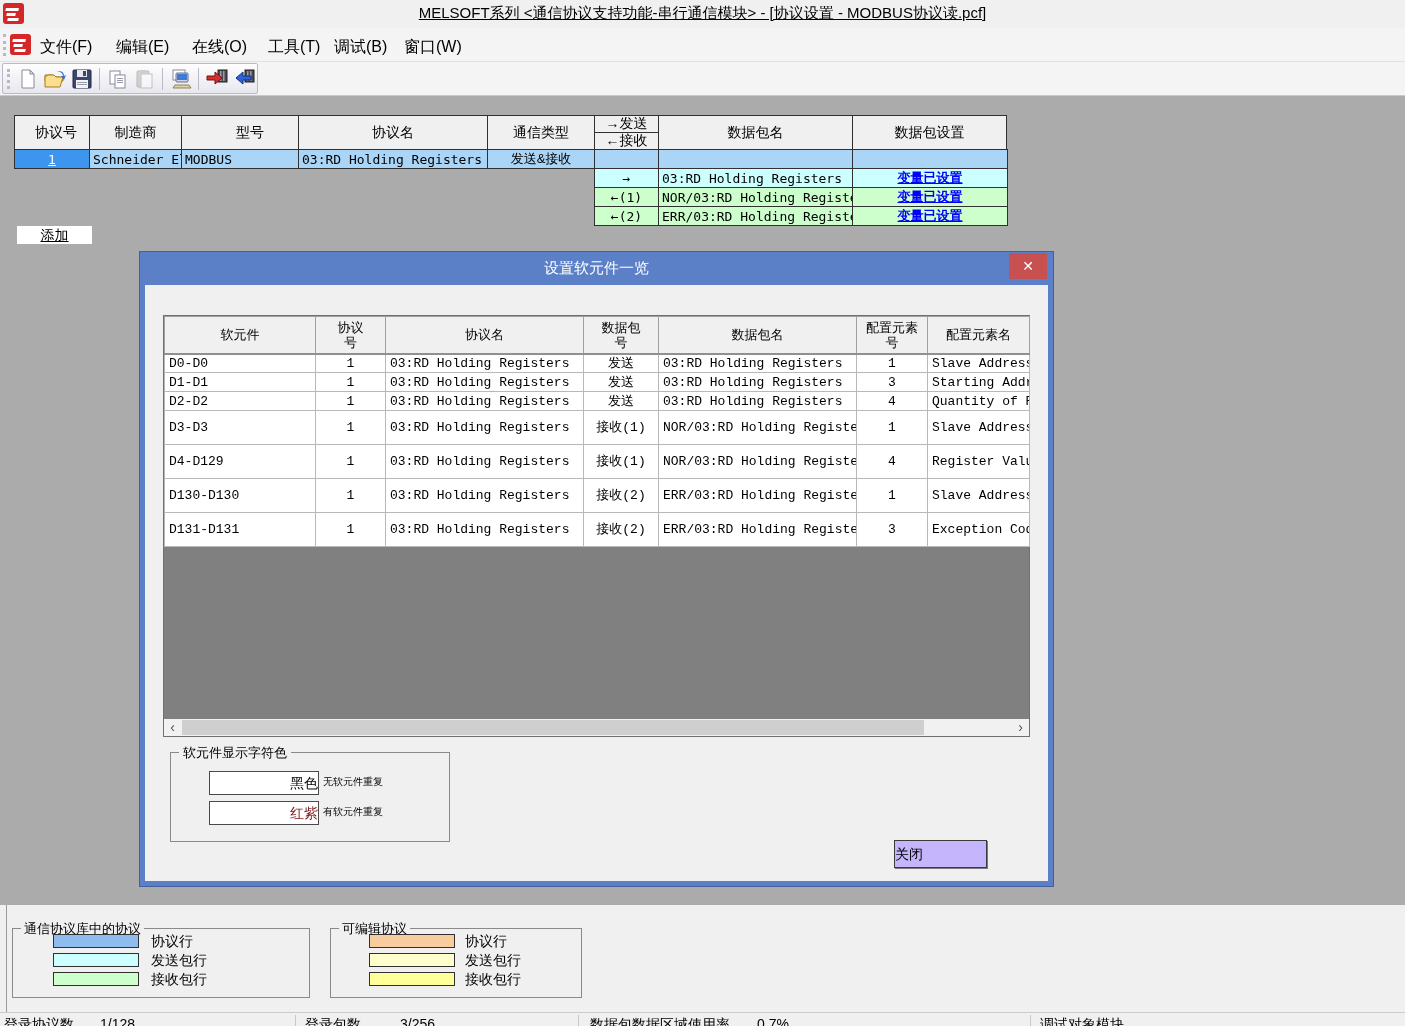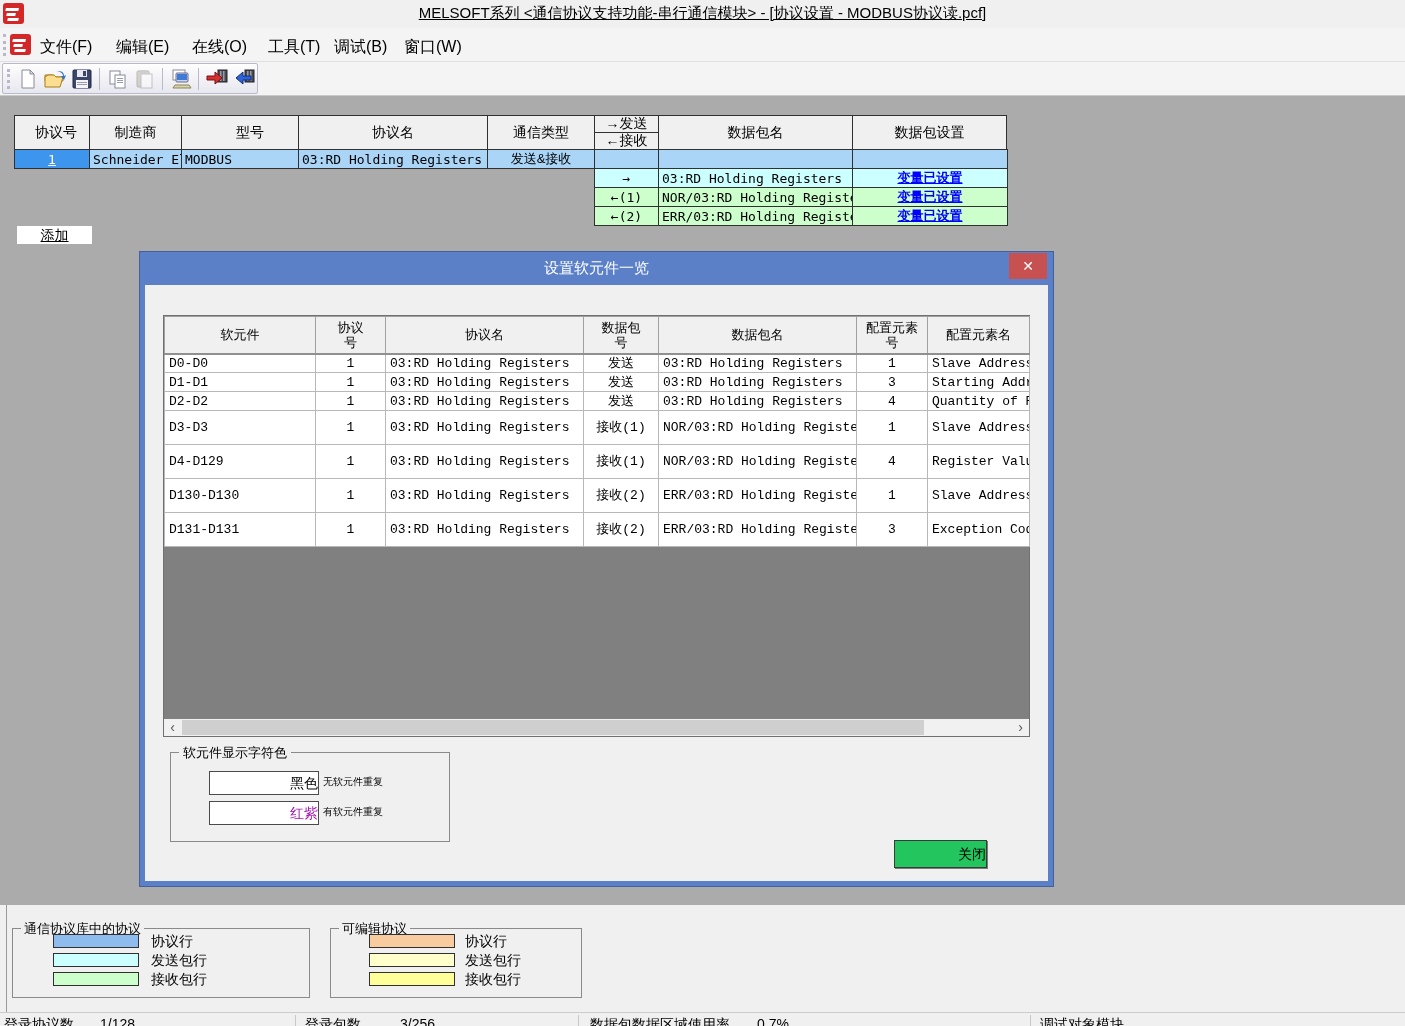--- a/index.html
+++ b/index.html
@@ -56,23 +56,23 @@
   td.c { text-align:center; }
   .hwrap { display:inline-block; vertical-align:middle; }
 
   .hscroll { position:absolute; left:0; bottom:0; width:865px; height:17px; background:#f1f1f1; }
   .harrow { position:absolute; top:0; width:17px; height:17px; color:#555; font-size:14px; line-height:16px; text-align:center; cursor:pointer; }
   .hthumb { position:absolute; left:18px; top:1px; width:742px; height:15px; background:#cfcfcf; cursor:pointer; }
 
   .groupbox { position:absolute; border:1px solid #8a8a8a; }
   .groupbox .gtitle { position:absolute; top:-9px; left:8px; background:#f0f0f0; padding:0 4px; font-size:13px; white-space:nowrap; }
   .colorbtn { position:absolute; left:28px; width:110px; height:24px; background:#fff; border:1px solid #4a4a4a; text-align:right; font-size:14px; line-height:22px; cursor:pointer;margin-left:10px; }
-  .magenta { color:#a21caf; }
+  .magenta { color:#7f1d1d; }
   .collabel { position:absolute; left:152px; font-size:10px; }
-  .closebtn { position:absolute; left:749px; top:555px; width:93px; height:28px; background:#22c55e; border:1px solid #3a3a3a; box-shadow:1px 1px 0 #7a7a7a; text-align:right; font-size:14px; line-height:26px; cursor:pointer; }
+  .closebtn { position:absolute; left:749px; top:555px; width:93px; height:28px; background:#c4b5fd; border:1px solid #3a3a3a; box-shadow:1px 1px 0 #7a7a7a; text-align:left; font-size:14px; line-height:26px; cursor:pointer; }
 
   
   .bottom-panel { position:absolute; left:0; top:905px; width:1405px; height:107px; background:#f0f0f0; }
   .panel-edge { position:absolute; left:6px; top:0; width:1px; height:107px; background:#9a9a9a; }
   .legendbox { position:absolute; top:23px; height:70px; border:1px solid #8a8a8a; }
   .legendbox .gtitle { position:absolute; top:-9px; left:8px; background:#f0f0f0; padding:0 3px; font-size:13px; white-space:nowrap; }
   .swatch { position:absolute; width:86px; height:14px; border:1px solid #303030; }
   .swlabel { position:absolute; font-size:14px; line-height:16px; }
 
   .statusbar { position:absolute; left:0; top:1012px; width:1405px; height:14px; background:#f0f0f0; border-top:1px solid #cccccc; font-size:14px; }

